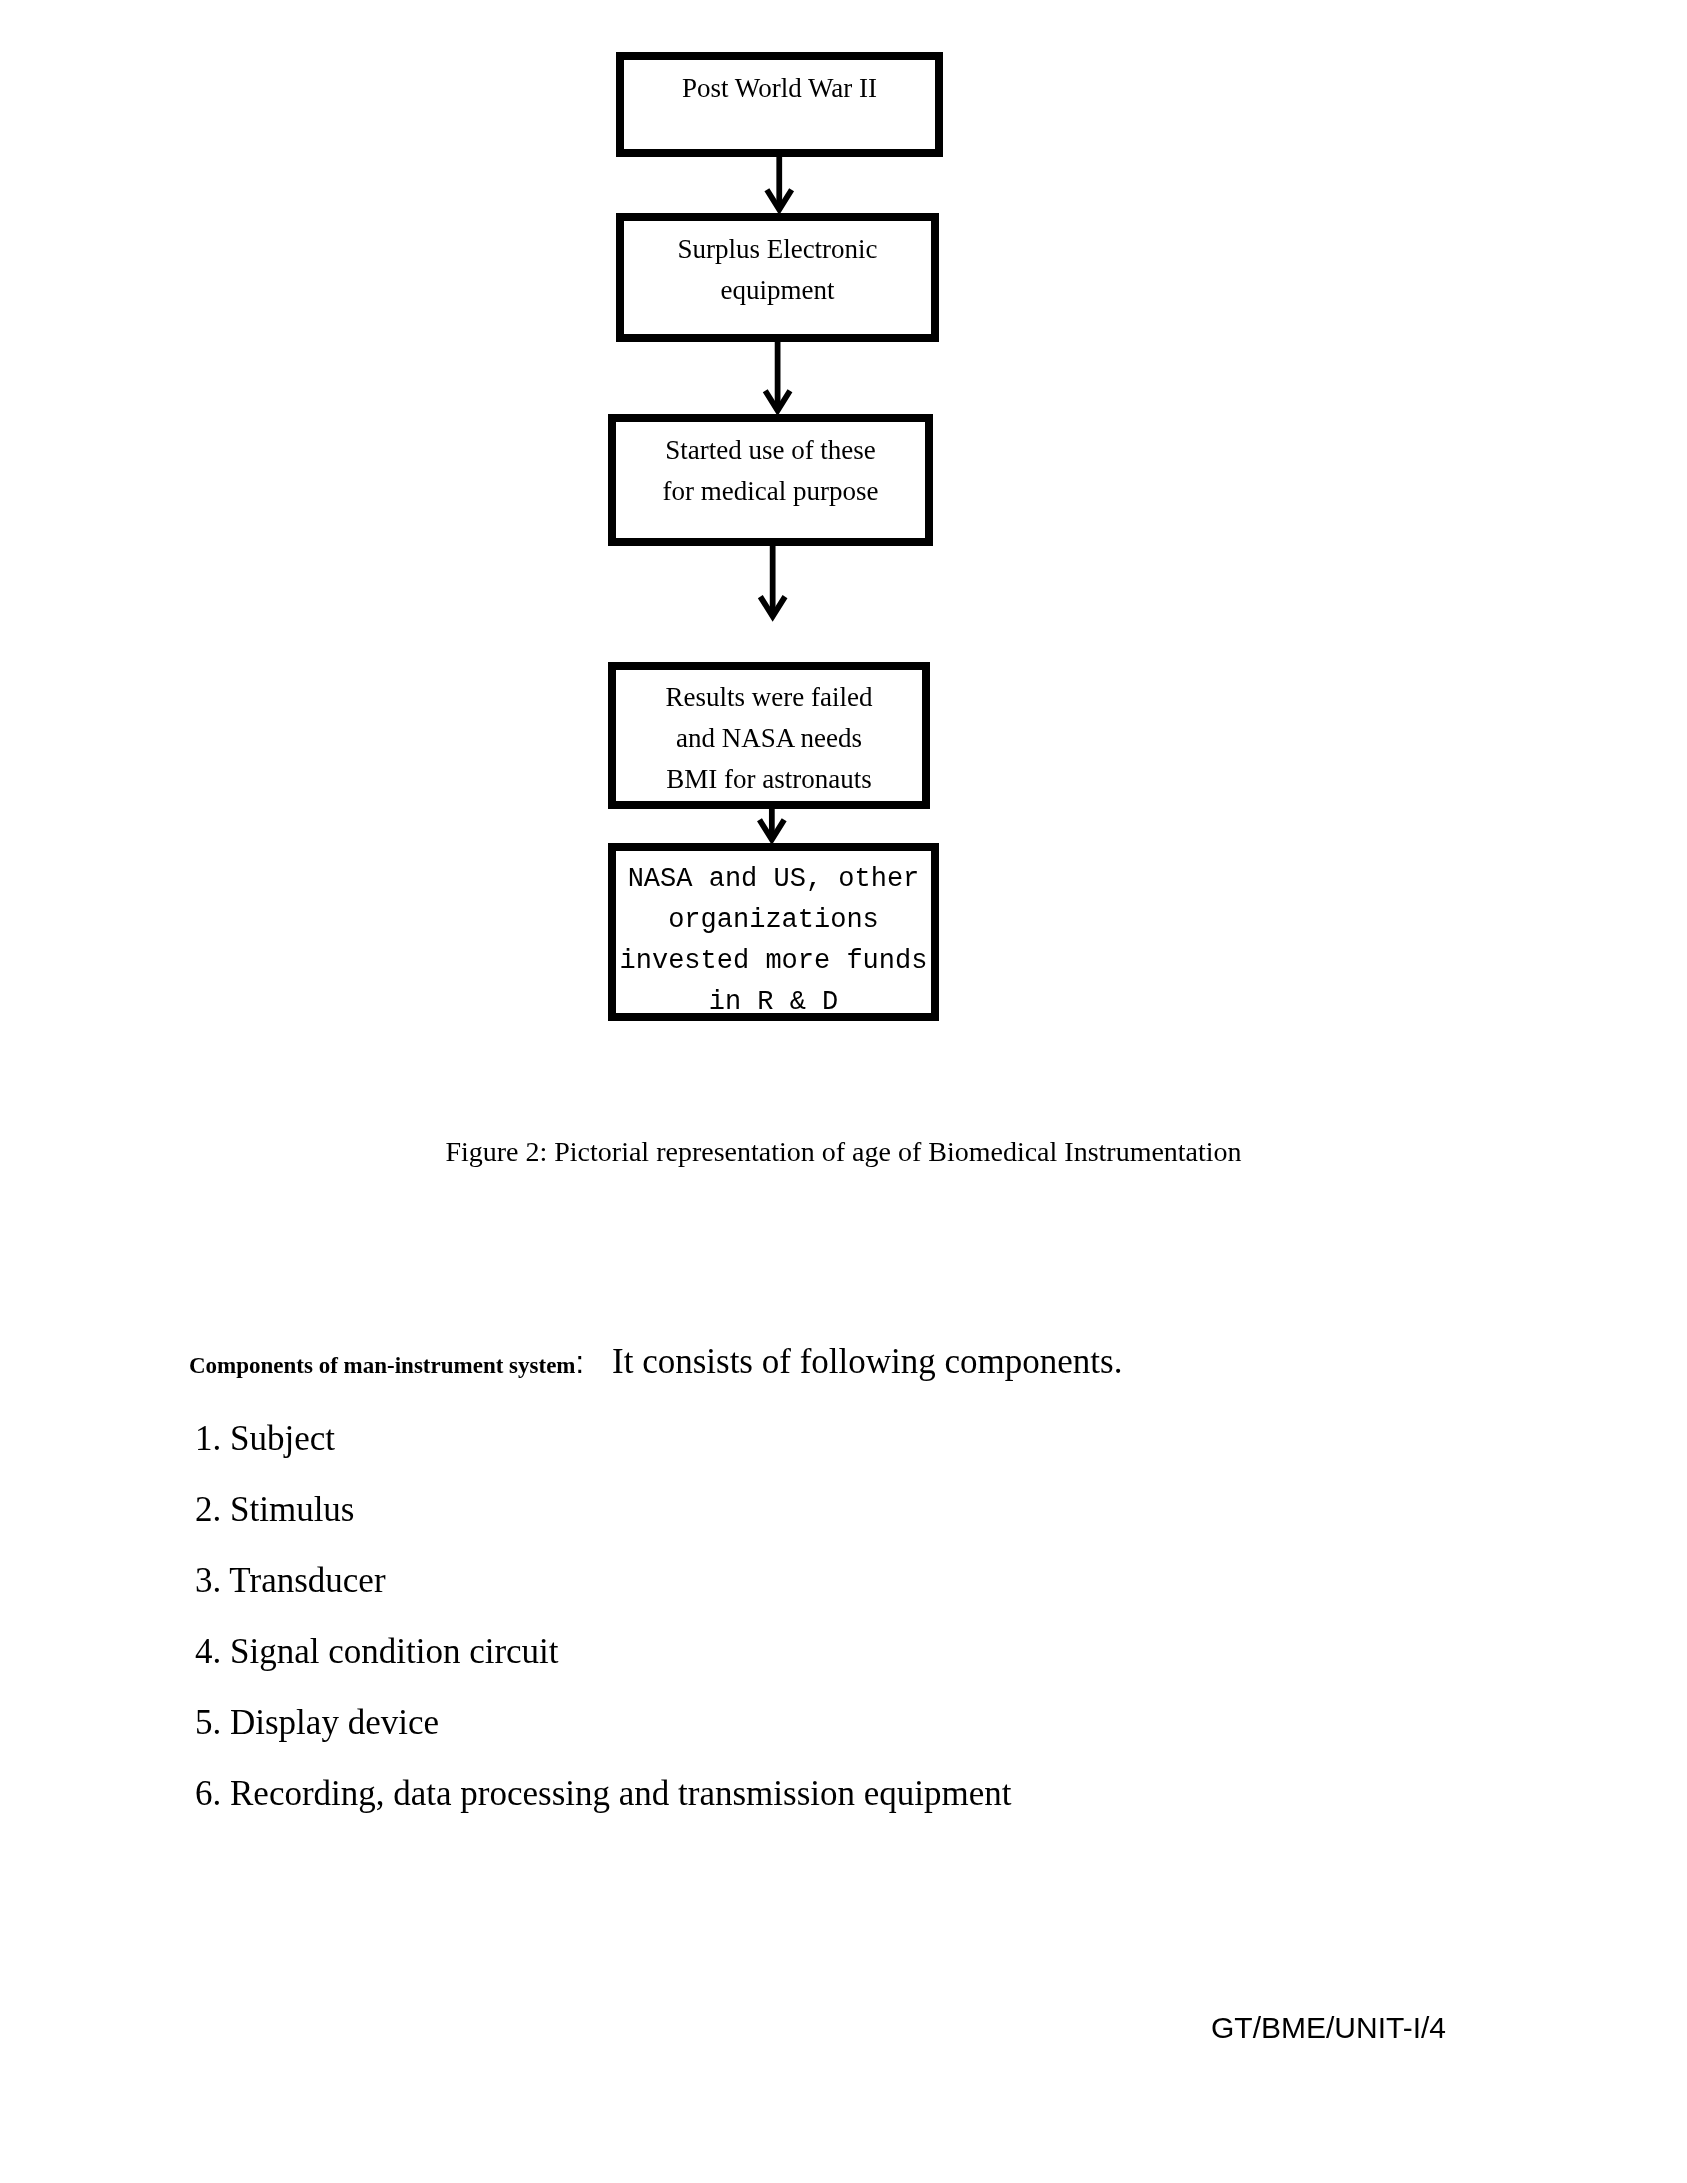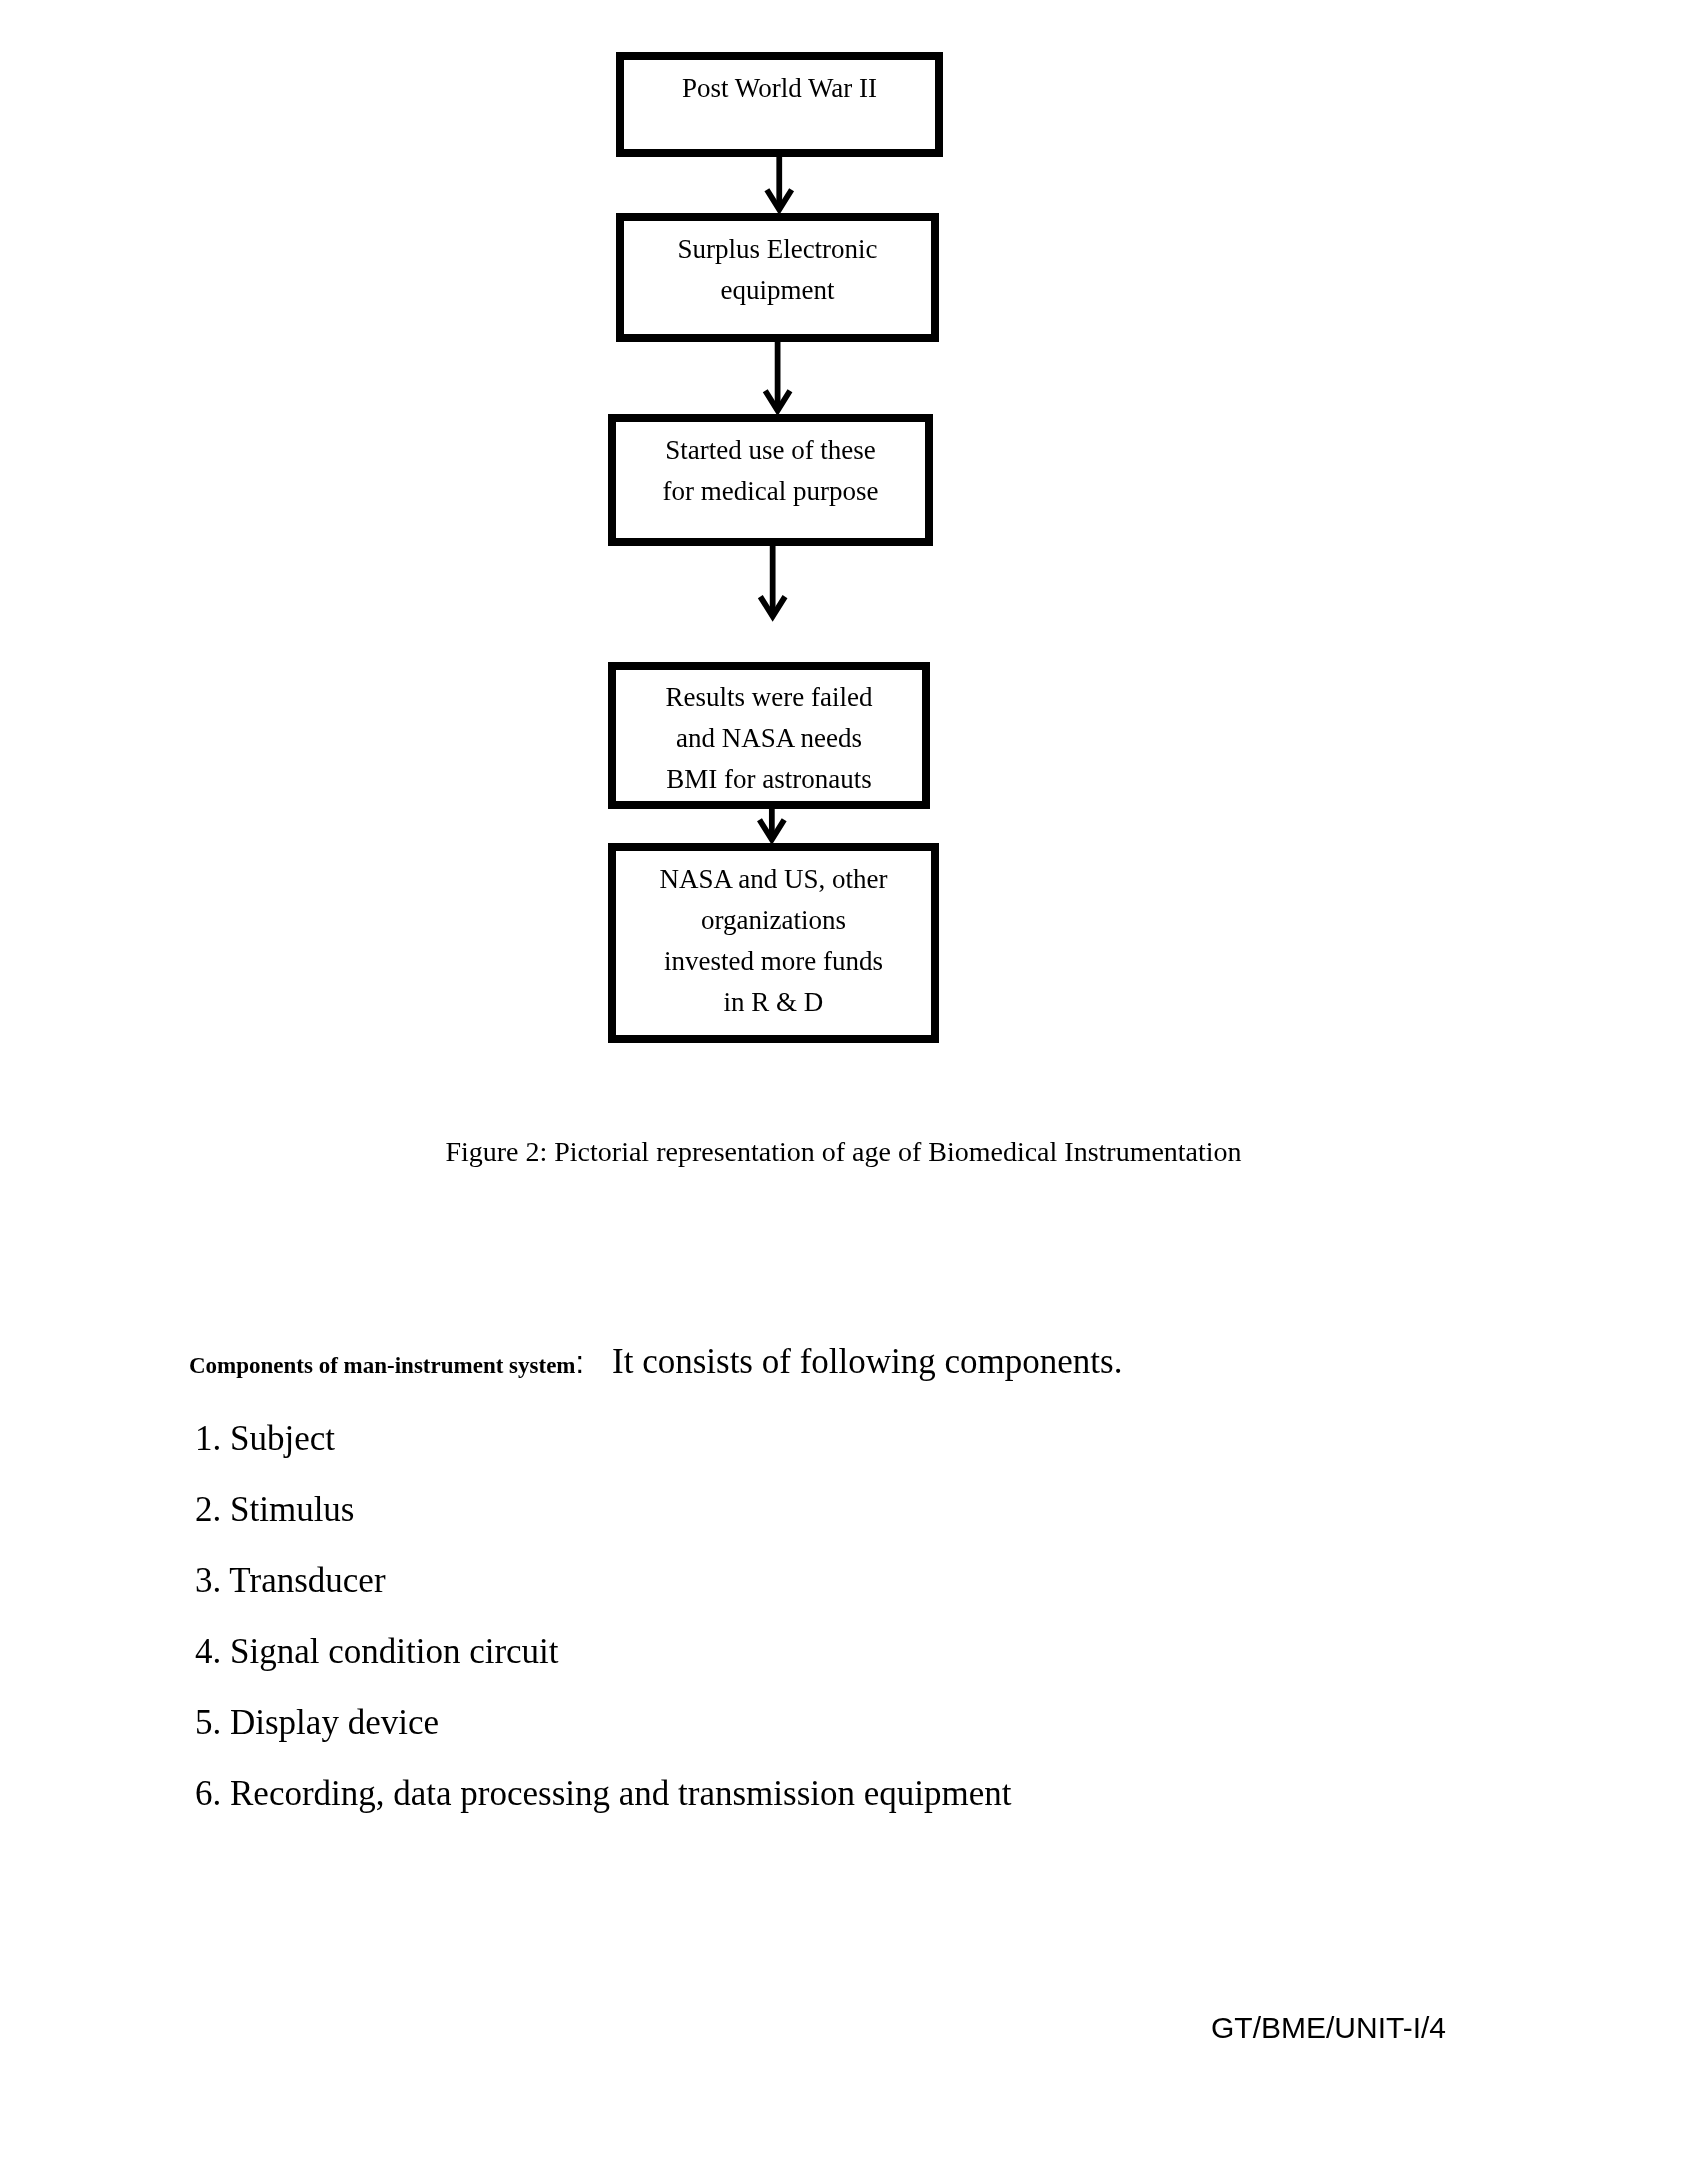--- a/index.html
+++ b/index.html
@@ -30,21 +30,21 @@
     white-space: pre-line;
     font-size: 27px;
     line-height: 41px;
     padding-top: 8.2px;
   }
   .fc-box.b1 { left: 616px; top:  52px; width: 327px; height: 105px; }
   .fc-box.b2 { left: 616px; top: 213px; width: 323px; height: 129px; }
   .fc-box.b3 { left: 608px; top: 414px; width: 325px; height: 132px; }
   .fc-box.b4 { left: 608px; top: 620px; width: 322px; height: 147px; padding-top: 0; margin-top: 42px; }
   .fc-box.b4 .fc-label { padding-top: 6.6px; }
-  .fc-box.b5 { left: 608px; top: 843px; width: 331px; height: 200px; }
+  .fc-box.b5 { left: 608px; top: 843px; width: 331px; height: 178px; font-family: Liberation Mono, monospace; }
   .fc-arrows {
     position: absolute;
     left: 0; top: 0;
     width: 1687px;
     height: 1096px;
     z-index: 1;
   }
   
   .caption {
     position: absolute;

